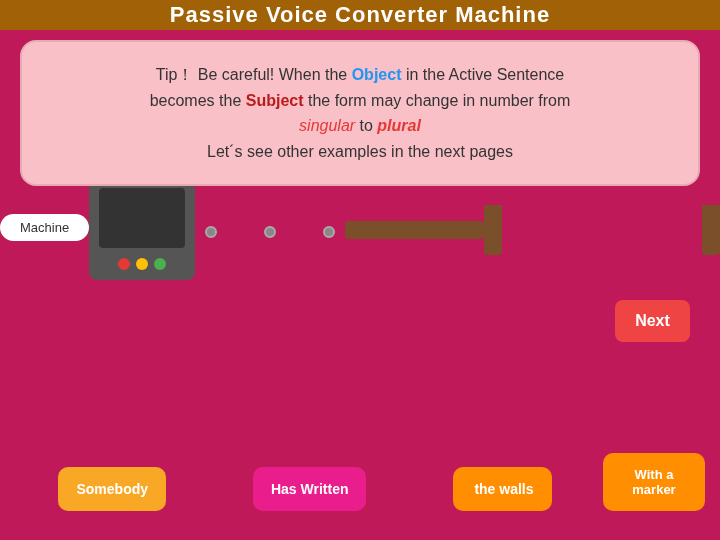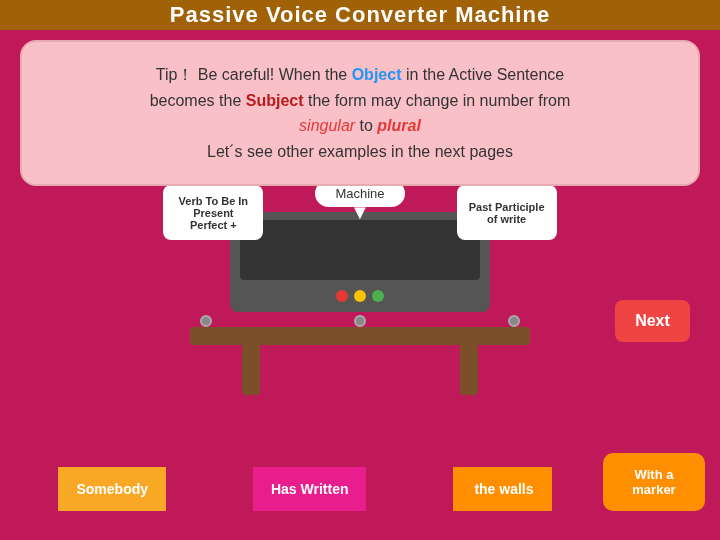--- a/index.html
+++ b/index.html
@@ -54,21 +54,21 @@
     .tip-overlay .highlight-singular { color: #e53935; font-style: italic; }
     .tip-overlay .highlight-plural { color: #e53935; font-style: italic; font-weight: bold; }
 
     
     .machine-section {
       position: absolute;
       top: 150px;
       left: 0;
       right: 0;
       display: flex;
-      flex-direction: column;
+      flex-direction: row;
       align-items: center;
     }
 
     
     .machine-cloud {
       background: white;
       border-radius: 50px;
       padding: 6px 20px;
       font-size: 13px;
       color: #333;
@@ -217,21 +217,21 @@
       align-items: center;
       justify-content: space-around;
       padding: 0 15px;
     }
     .bottom-box {
       background: #F9A825;
       color: white;
       font-size: 14px;
       font-weight: bold;
       padding: 14px 18px;
-      border-radius: 0;
+      border-radius: 10px;
       text-align: center;
       min-width: 90px;
     }
     .bottom-box.pink {
       background: #e91e8c;
     }
     .bottom-box.light-orange {
       background: #FF8F00;
       padding-left: 21px;
     }
@@ -288,25 +288,20 @@
     </div>
 
     <div class="machine-table"></div>
 
     <div class="machine-legs">
       <div class="leg"></div>
       <div class="leg"></div>
     </div>
   </div>
 
-  <div class="info-boxes">
-    <div class="info-box">Verb To Be In Present Perfect +</div>
-    <div class="arrow-down">▼</div>
-    <div class="info-box">Past Participle of write</div>
-  </div>
 
 
   <button class="next-btn">Next</button>
 
   <div class="bottom-row">
     <div class="bottom-box">Somebody</div>
     <div class="bottom-box pink">Has Written</div>
     <div class="bottom-box light-orange">the walls</div>
   </div>
 

